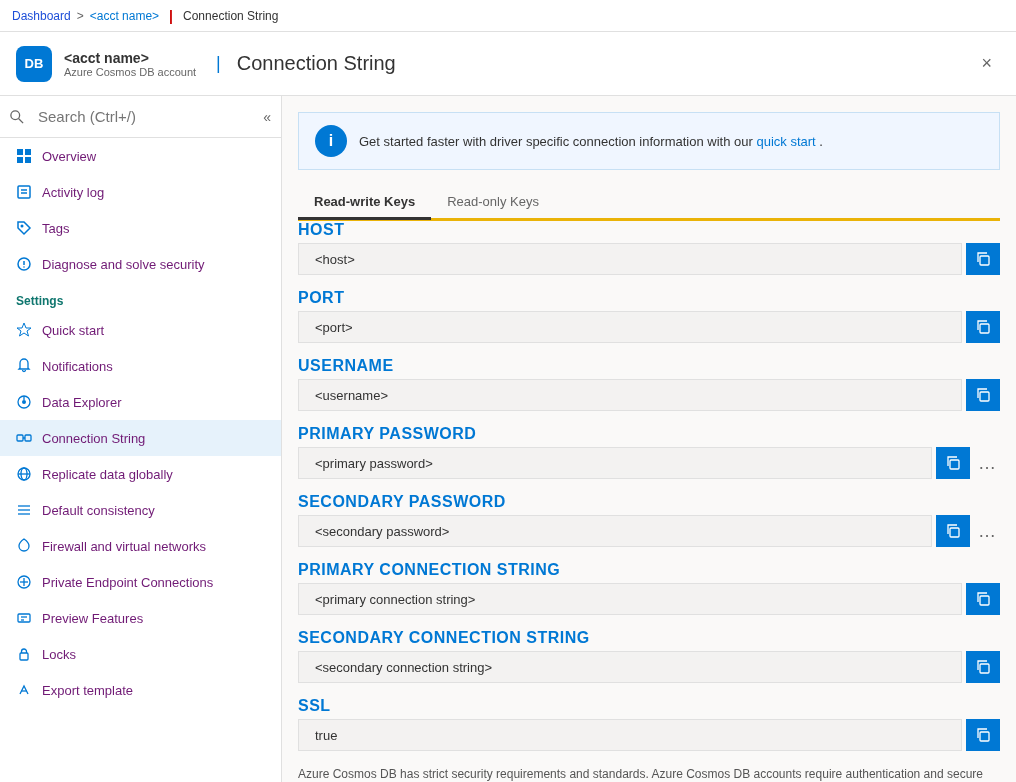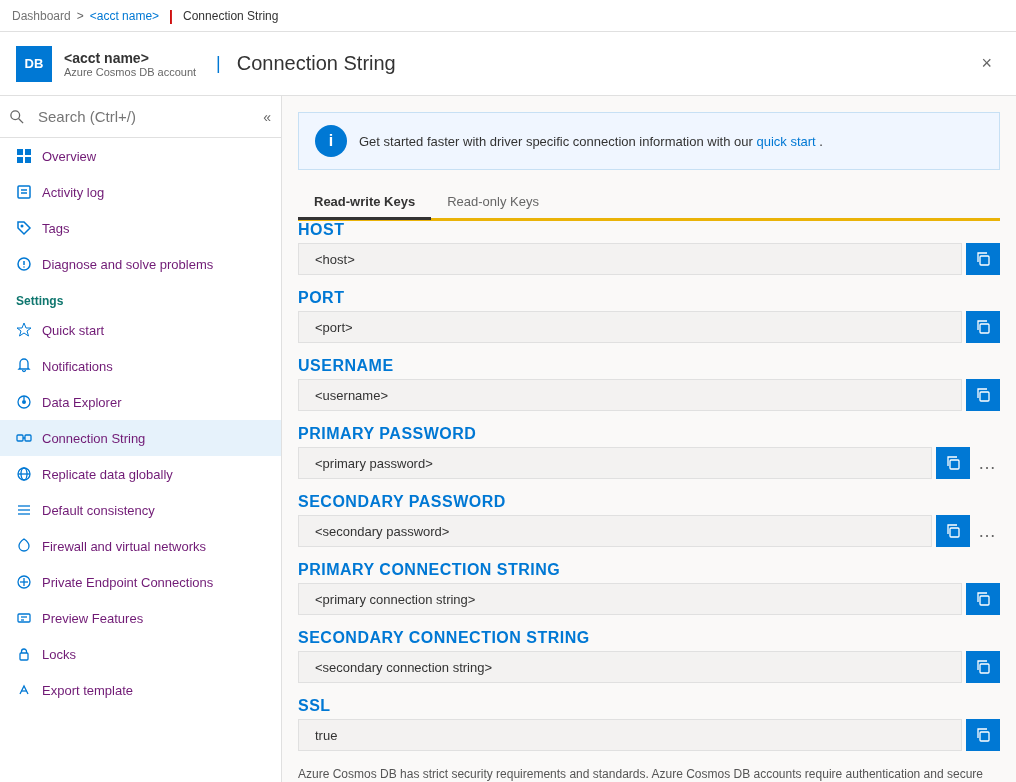--- a/index.html
+++ b/index.html
@@ -19,21 +19,21 @@
     .app-container { display: flex; flex-direction: column; height: 782px; }
 
     
     .panel-header {
       display: flex; align-items: center; justify-content: space-between;
       background: #fff; padding: 10px 16px; border-bottom: 1px solid #e0e0e0;
       height: 64px; flex-shrink: 0;
     }
     .panel-header-left { display: flex; align-items: center; gap: 12px; }
     .db-icon {
-      width: 36px; height: 36px; background: #0078d4; border-radius: 0;
+      width: 36px; height: 36px; background: #0078d4; border-radius: 8px;
       display: flex; align-items: center; justify-content: center;
       color: white; font-weight: bold; font-size: 13px;
     }
     .panel-header-info h2 { font-size: 14px; font-weight: 600; color: #333; }
     .panel-header-info p { font-size: 11px; color: #666; }
     .panel-title { display: flex; align-items: center; gap: 8px; }
     .panel-title-divider { color: #0078d4; font-size: 18px; font-weight: 300; margin: 0 8px; }
     .panel-title h1 { font-size: 20px; font-weight: 300; color: #333; }
     .close-btn { cursor: pointer; font-size: 18px; color: #666; background: none; border: none; padding: 4px 8px; }
 
@@ -117,21 +117,21 @@
     .footer-note {
       font-size: 12px; color: #555; margin-top: 8px; line-height: 1.5;
     }
   </style>
 </head>
 <body>
 
 <div class="app-container">
 
   <div class="breadcrumb">
-    <span style="color:#737373;cursor:pointer;">Dashboard</span>
+    <span style="color:#1d4ed8;cursor:pointer;">Dashboard</span>
     <span class="sep">&gt;</span>
     <span style="color:#0078d4;cursor:pointer;">&lt;acct name&gt;</span>
     <span class="divider">|</span>
     <span style="color:#333;">Connection String</span>
   </div>
 
   <div class="panel-header">
     <div class="panel-header-left">
       <div class="db-icon">DB</div>
       <div class="panel-header-info">
@@ -195,21 +195,21 @@
         </div>
 
         <div class="nav-item">
           <span class="icon">
             <svg width="16" height="16" viewBox="0 0 16 16">
                 <circle cx="8" cy="8" r="6" stroke="#0078d4" stroke-width="1.5" fill="none"></circle>
                 <line x1="8" y1="5" x2="8" y2="9" stroke="#0078d4" stroke-width="1.5"></line>
                 <circle cx="8" cy="11" r="0.8" fill="#0078d4"></circle>
               </svg>
           </span>
-          <span>Diagnose and solve problems</span>
+          <span>Diagnose and solve security</span>
         </div>
 
         <div class="section-label">Settings</div>
 
         <div class="nav-item">
           <span class="icon">
             <svg width="16" height="16" viewBox="0 0 16 16">
                 <path d="M8 1l2 5h5l-4 3 1.5 5L8 11l-4.5 3L5 9 1 6h5z" stroke="#0078d4" stroke-width="1" fill="none"></path>
               </svg>
           </span>

